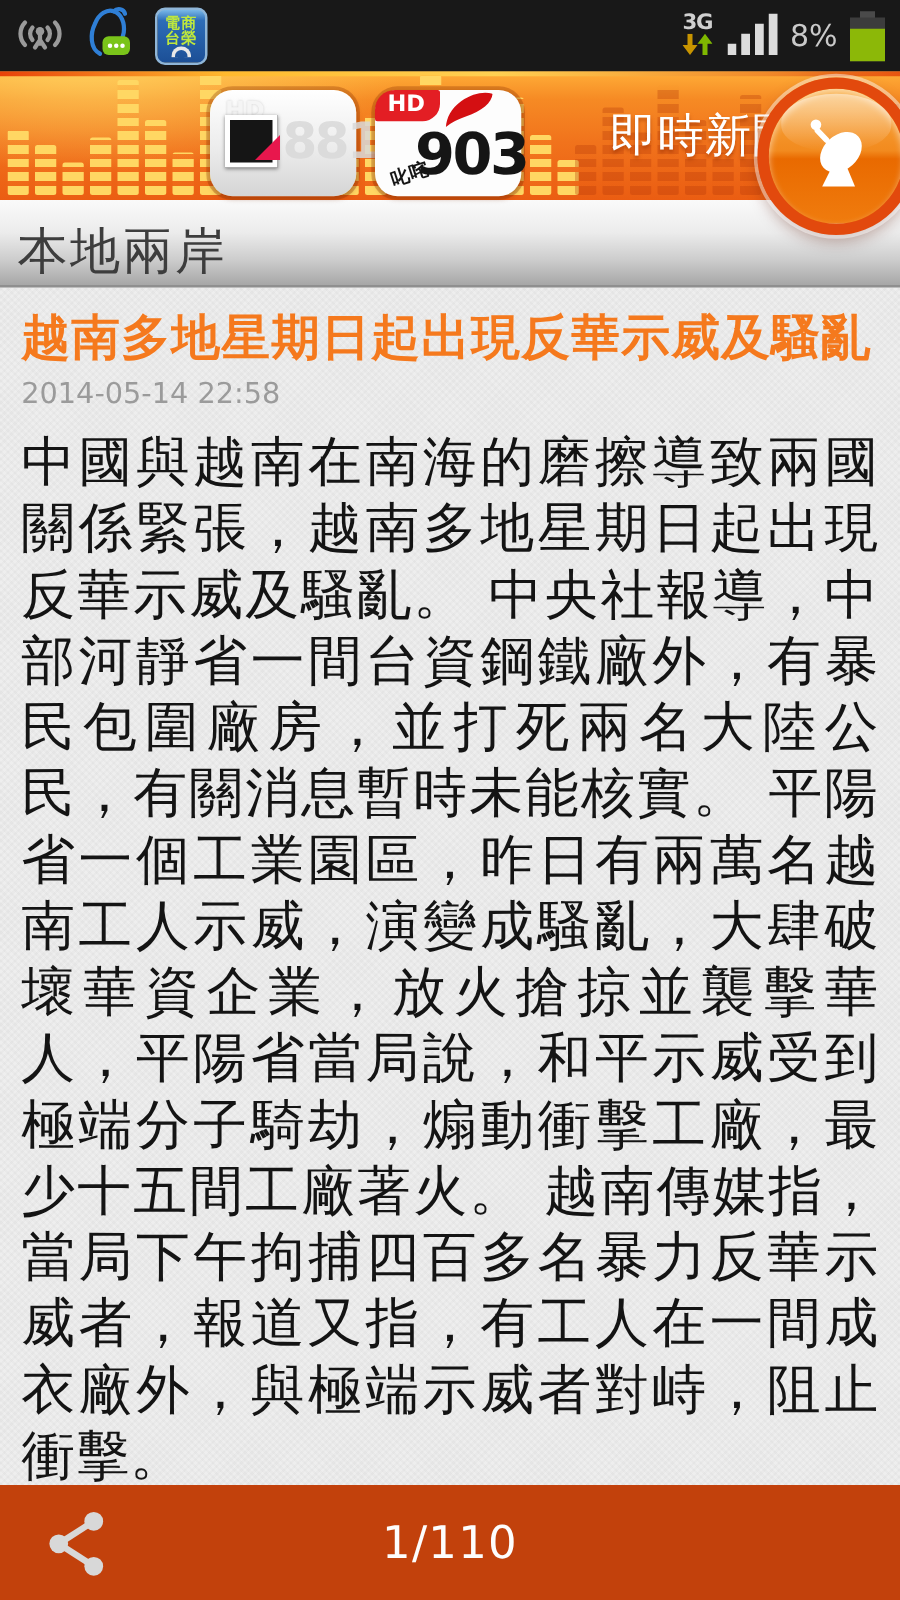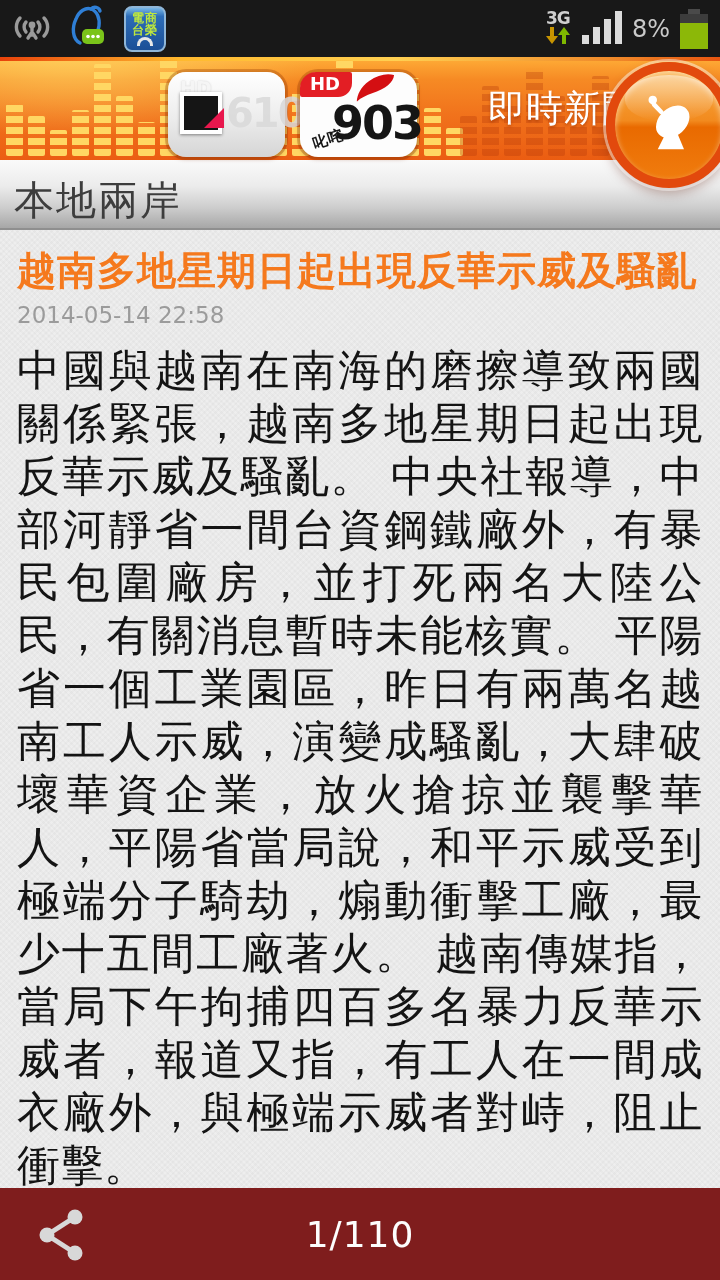--- a/index.html
+++ b/index.html
@@ -110,21 +110,21 @@
       repeating-linear-gradient(45deg, rgba(0,0,0,.018) 0 2px, transparent 2px 4px),
       repeating-linear-gradient(-45deg, rgba(0,0,0,.018) 0 2px, transparent 2px 4px);
   }
   .headline { font-size:39px; font-weight:bold; color:#f5791d; line-height:46px; letter-spacing:1px; }
   .timestamp { font-size:23px; color:#9b9b9b; margin-top:8px; }
   .body-text { margin-top:16px; font-size:43px; line-height:53px; color:#141414;
     text-align:justify; letter-spacing:0.5px; }
 
   
   .footer {
-    position:absolute; left:0; right:0; bottom:0; height:92px; background:#7f1d1d;
+    position:absolute; left:0; right:0; bottom:0; height:92px; background:#c2410c;
     display:flex; align-items:center; z-index:30;justify-content:flex-end;
   }
   .share-btn { position:absolute; left:34px; top:19px; width:54px; height:54px; }
   .page-indicator { width:100%; text-align:center; font-size:36px; color:#fdfdfd; letter-spacing:1px; }
 </style>
 </head>
 <body>
 
 <div class="status-bar">
   <div class="sb-left">
@@ -219,21 +219,21 @@
       <i style="height: 44px;"></i>
       <i style="height: 66px;"></i>
       <i style="height: 38px;"></i>
       <i style="height: 74px;"></i>
     </div>
 
   <div class="chan-btn chan-881">
     <span class="hd-faint">HD</span>
     <span class="logo881">
       <span class="sq"></span>
-      <span class="num">610</span>
+      <span class="num">881</span>
       <span class="wedge"></span>
     </span>
   </div>
 
   <div class="chan-btn chan-903">
     <span class="hd-badge">HD</span>
     <span class="logo903">
       <span class="num">903</span>
       <span class="chi">叱咤</span>
       <span class="needle">

